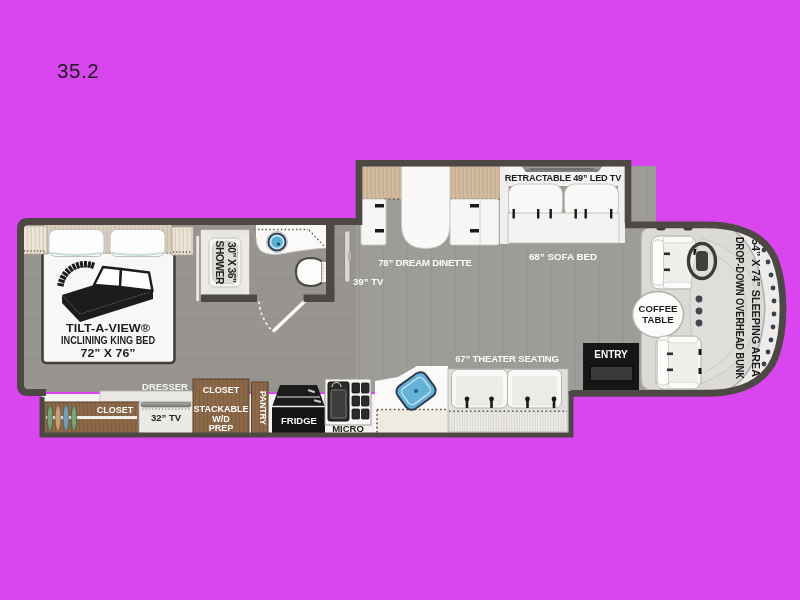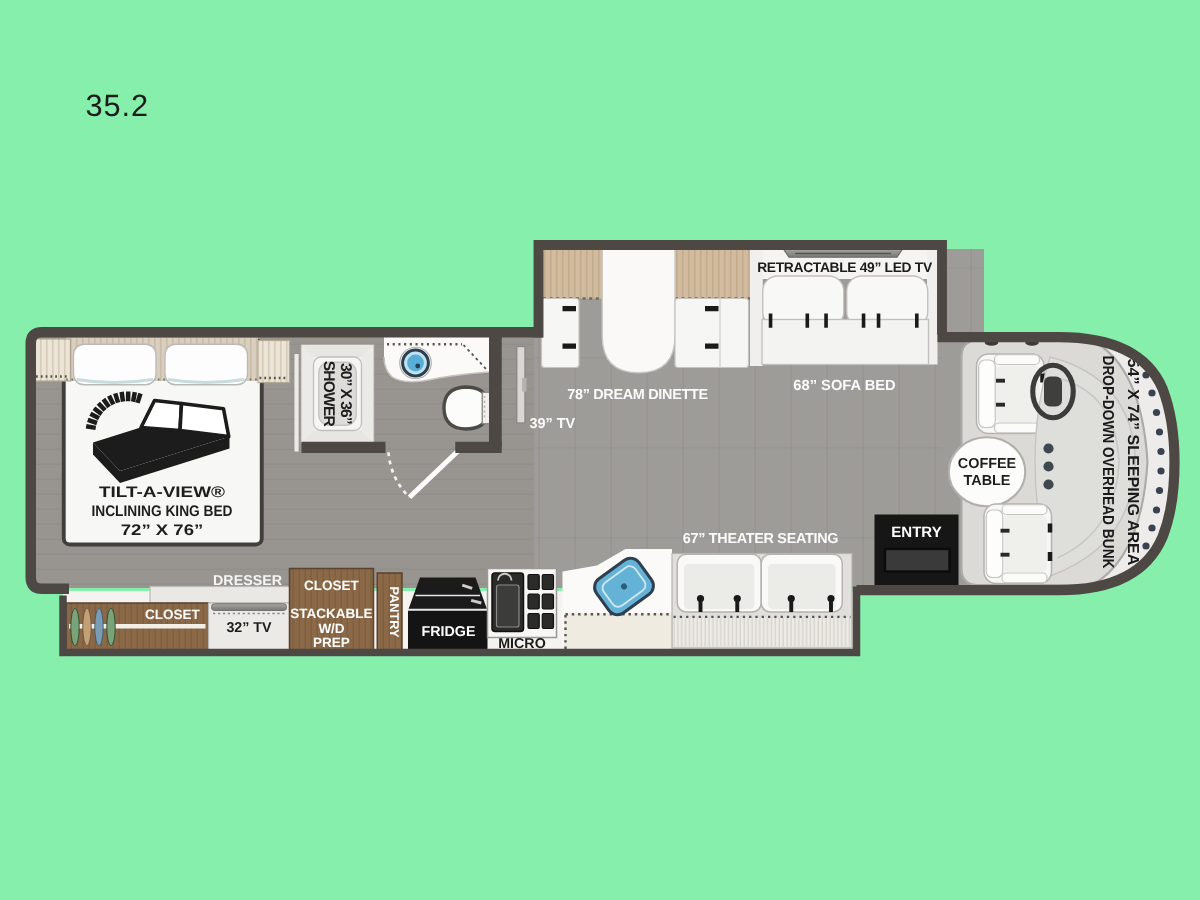--- a/index.html
+++ b/index.html
@@ -1,16 +1,16 @@
 <!DOCTYPE html>
 <html><head>
 <meta charset="utf-8">
 <style>
 html,body{margin:0;padding:0;background:#ffffff;}
-#page{position:relative;width:800px;height:600px;background:#86efac;overflow:hidden;
+#page{position:relative;width:800px;height:600px;background:#d946ef;overflow:hidden;
 font-family:"Liberation Sans",sans-serif;}
 svg text{font-family:"Liberation Sans",sans-serif;}
 </style>
 </head>
 <body>
 <div id="page">
 <svg width="800" height="600" viewBox="0 0 800 600">
 <defs>
 <pattern id="plankH" width="40" height="10" patternUnits="userSpaceOnUse">
   <rect width="40" height="10" fill="none"></rect>

